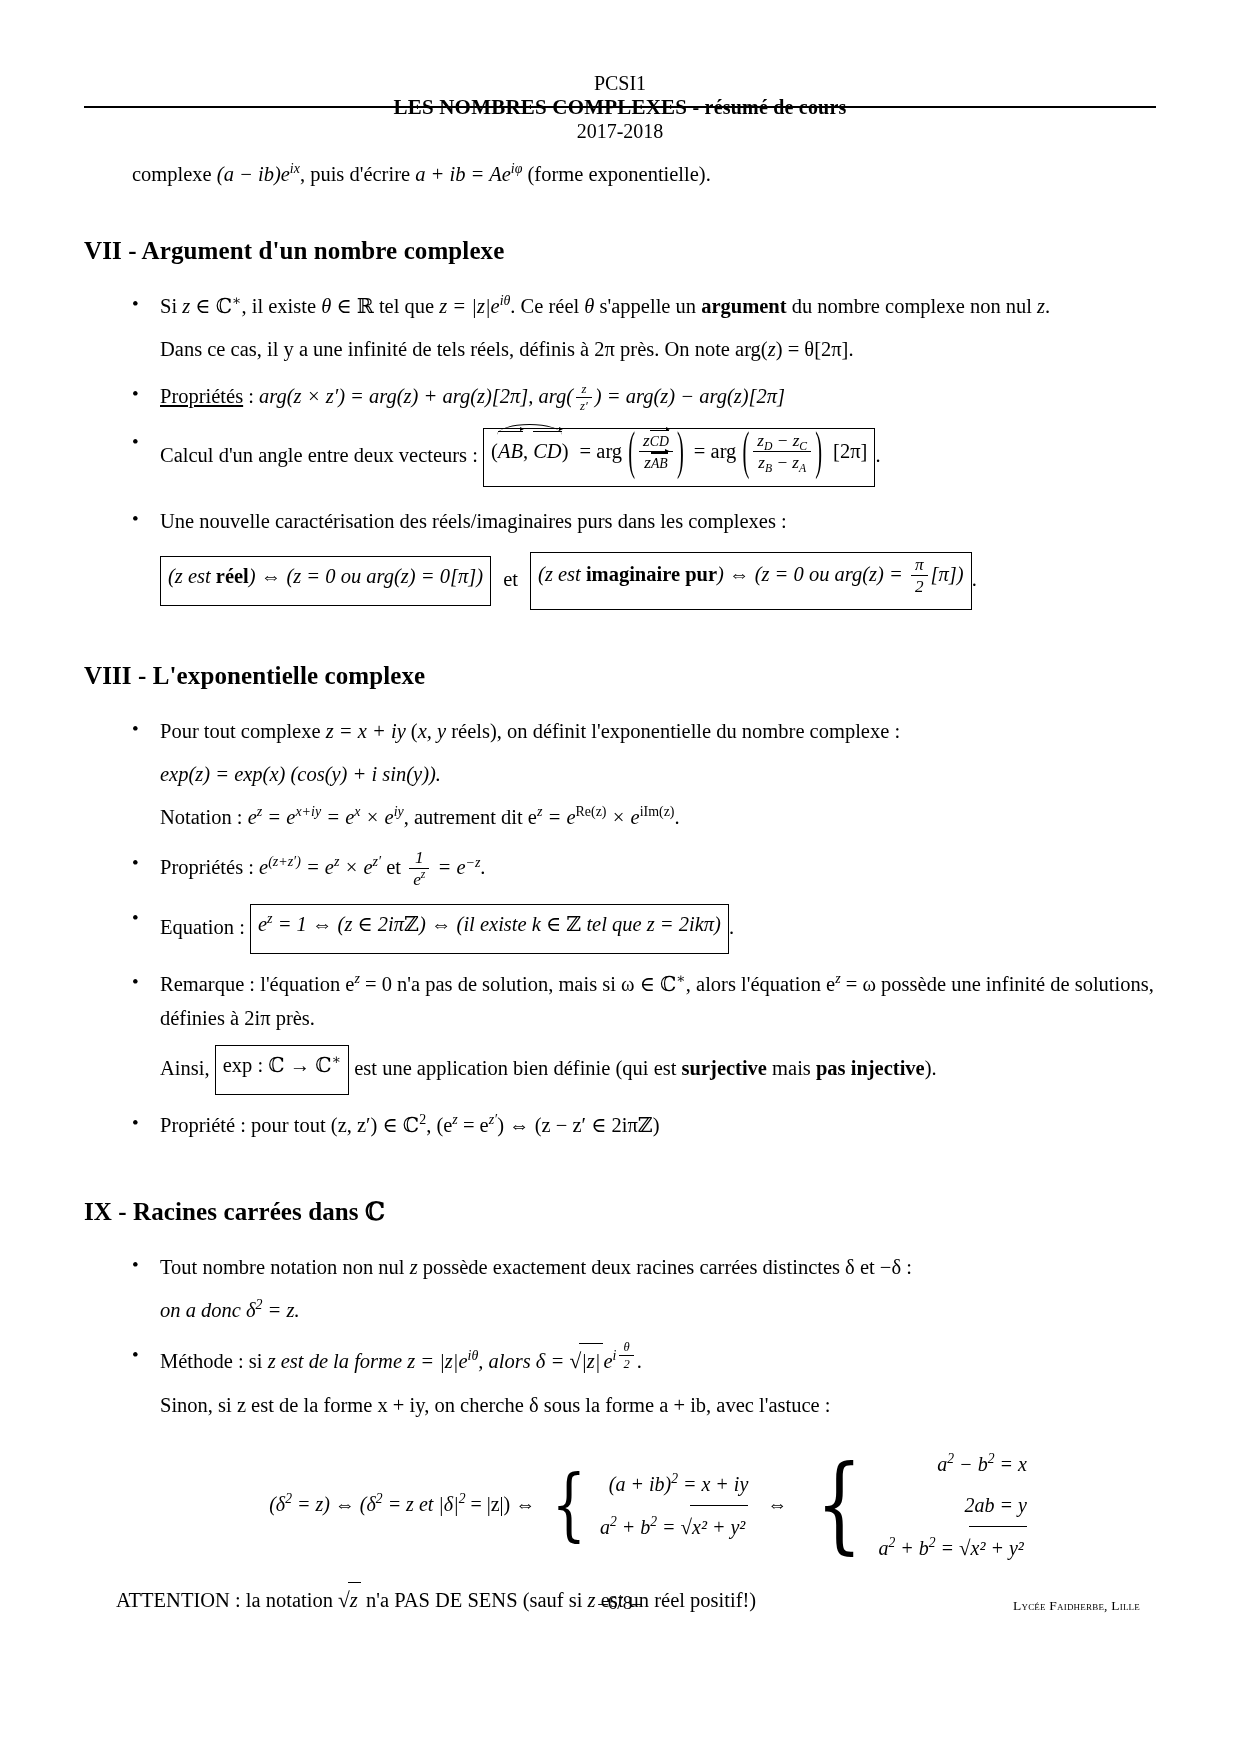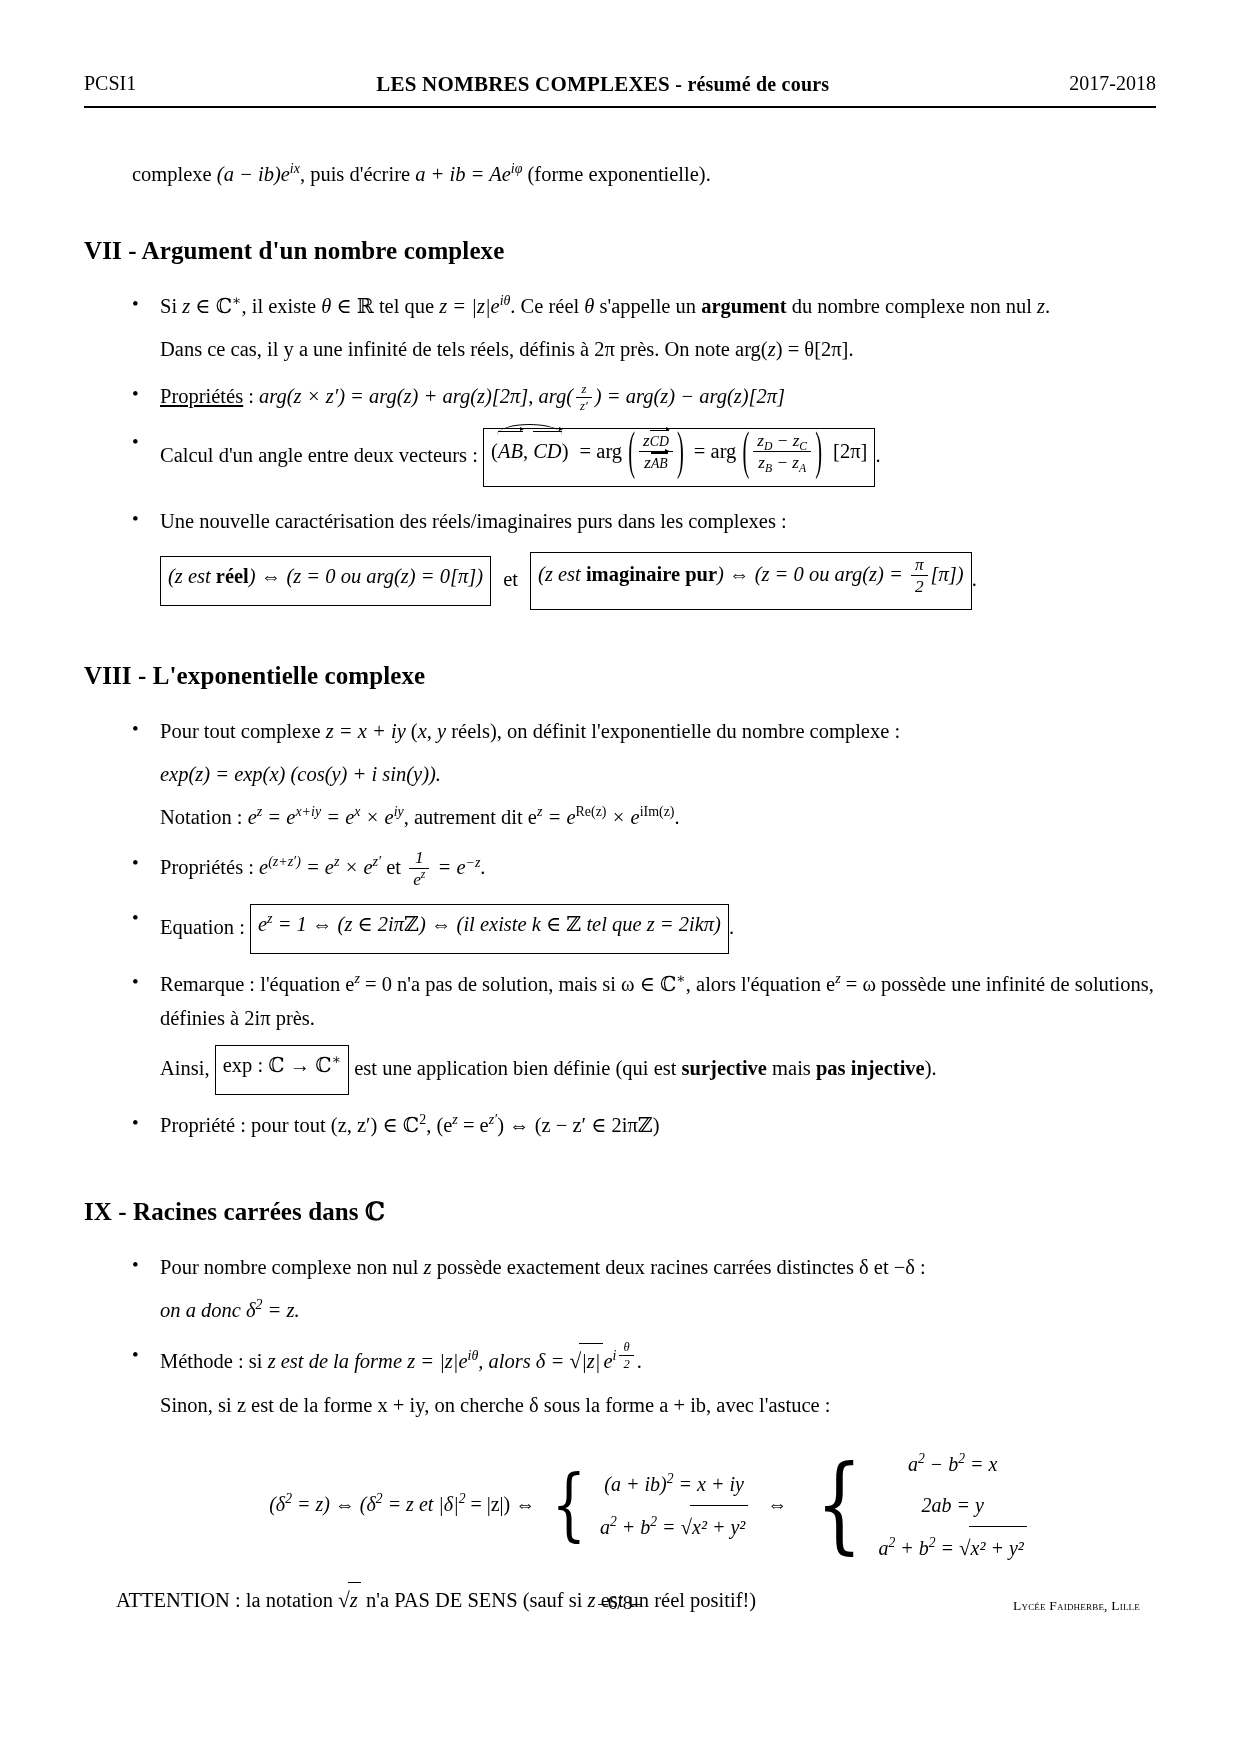--- a/index.html
+++ b/index.html
@@ -8,22 +8,23 @@
     font-family:"Liberation Serif", "DejaVu Serif", serif;
     color:#000;
     position:relative;
     overflow:hidden;
   }
   .page { position:relative; width:1240px; height:1754px; padding:0; box-sizing:border-box; }
 
   
   .header {
     position:absolute; left:84px; top:72px; width:1072px;
-    display:flex; align-items:flex-start; justify-content:space-between;
+    display:flex; align-items:center; justify-content:space-between;
     font-size:20px;
+    flex-direction:column;
   }
   .header .center {
     font-weight:bold; font-size:21px; letter-spacing:.2px;
   }
   .header .center .sub { font-weight:bold; font-size:20px; }
   .header-rule {
     position:absolute; left:84px; top:106px; width:1072px; height:1.6px; background:#000;
   }
 
   
@@ -87,21 +88,21 @@
 
   .boxed {
     display:inline-block; border:1.3px solid #000; padding:3px 7px 12px 7px;
     vertical-align:middle;
   }
   .syseq { display:inline-flex; align-items:center; vertical-align:middle; margin:0 4px; }
   .syseq .bracechar {
     font-size:3.9em; font-family:"DejaVu Serif",serif; line-height:.42;
     position:relative; top:-2px; font-style:normal; transform:scaleX(.7); display:inline-block;
   }
-  .syseq .rows { display:inline-block; text-align:center; line-height:2.05; padding-left:6px; }
+  .syseq .rows { display:inline-block; text-align:right; line-height:2.05; padding-left:6px; }
 
   
   .footer {
     position:absolute; left:84px; top:1592px; width:1072px;
     display:flex; align-items:baseline; justify-content:center; font-size:19px;
   }
   .footer .pageno { }
   .footer .school {
     position:absolute; right:16px; bottom:0; font-size:13.5px; font-variant:small-caps;
     letter-spacing:.2px;
@@ -203,21 +204,21 @@
       </li>
     </ul>
 
     <h2 class="section" style="margin-top:50px">
       <span>IX - Racines carrées dans </span><span class="bb">ℂ</span>
     </h2>
 
     <ul class="bullets">
 
       <li>
-        <span>Pour nombre complexe non nul </span><span class="m">z</span><span> possède exactement deux racines carrées distinctes δ et −δ :</span>
+        <span>Tout nombre notation non nul </span><span class="m">z</span><span> possède exactement deux racines carrées distinctes δ et −δ :</span>
         <span class="cont"><span class="m">on a donc δ</span><sup class="s m">2</sup><span class="m"> = z.</span></span>
       </li>
 
       <li>
         <span>Méthode : si </span><span class="m">z</span><span class="m"> est de la forme z = |z|e</span><sup class="s m">iθ</sup><span class="m">, alors δ = </span><span class="sqrt"><span class="radsym">√</span><span class="rad m">|z|</span></span><span class="m">e</span><sup class="s m"><span>i</span><span class="frac" style="font-size:.9em"><span class="num">θ</span><span class="den">2</span></span></sup><span>.</span>
         <span class="cont">Sinon, si z est de la forme x + iy, on cherche δ sous la forme a + ib, avec l'astuce :</span>
       </li>
     </ul>
 
     <div class="center-block" style="margin:22px 0 0 60px; font-size:20px;">

